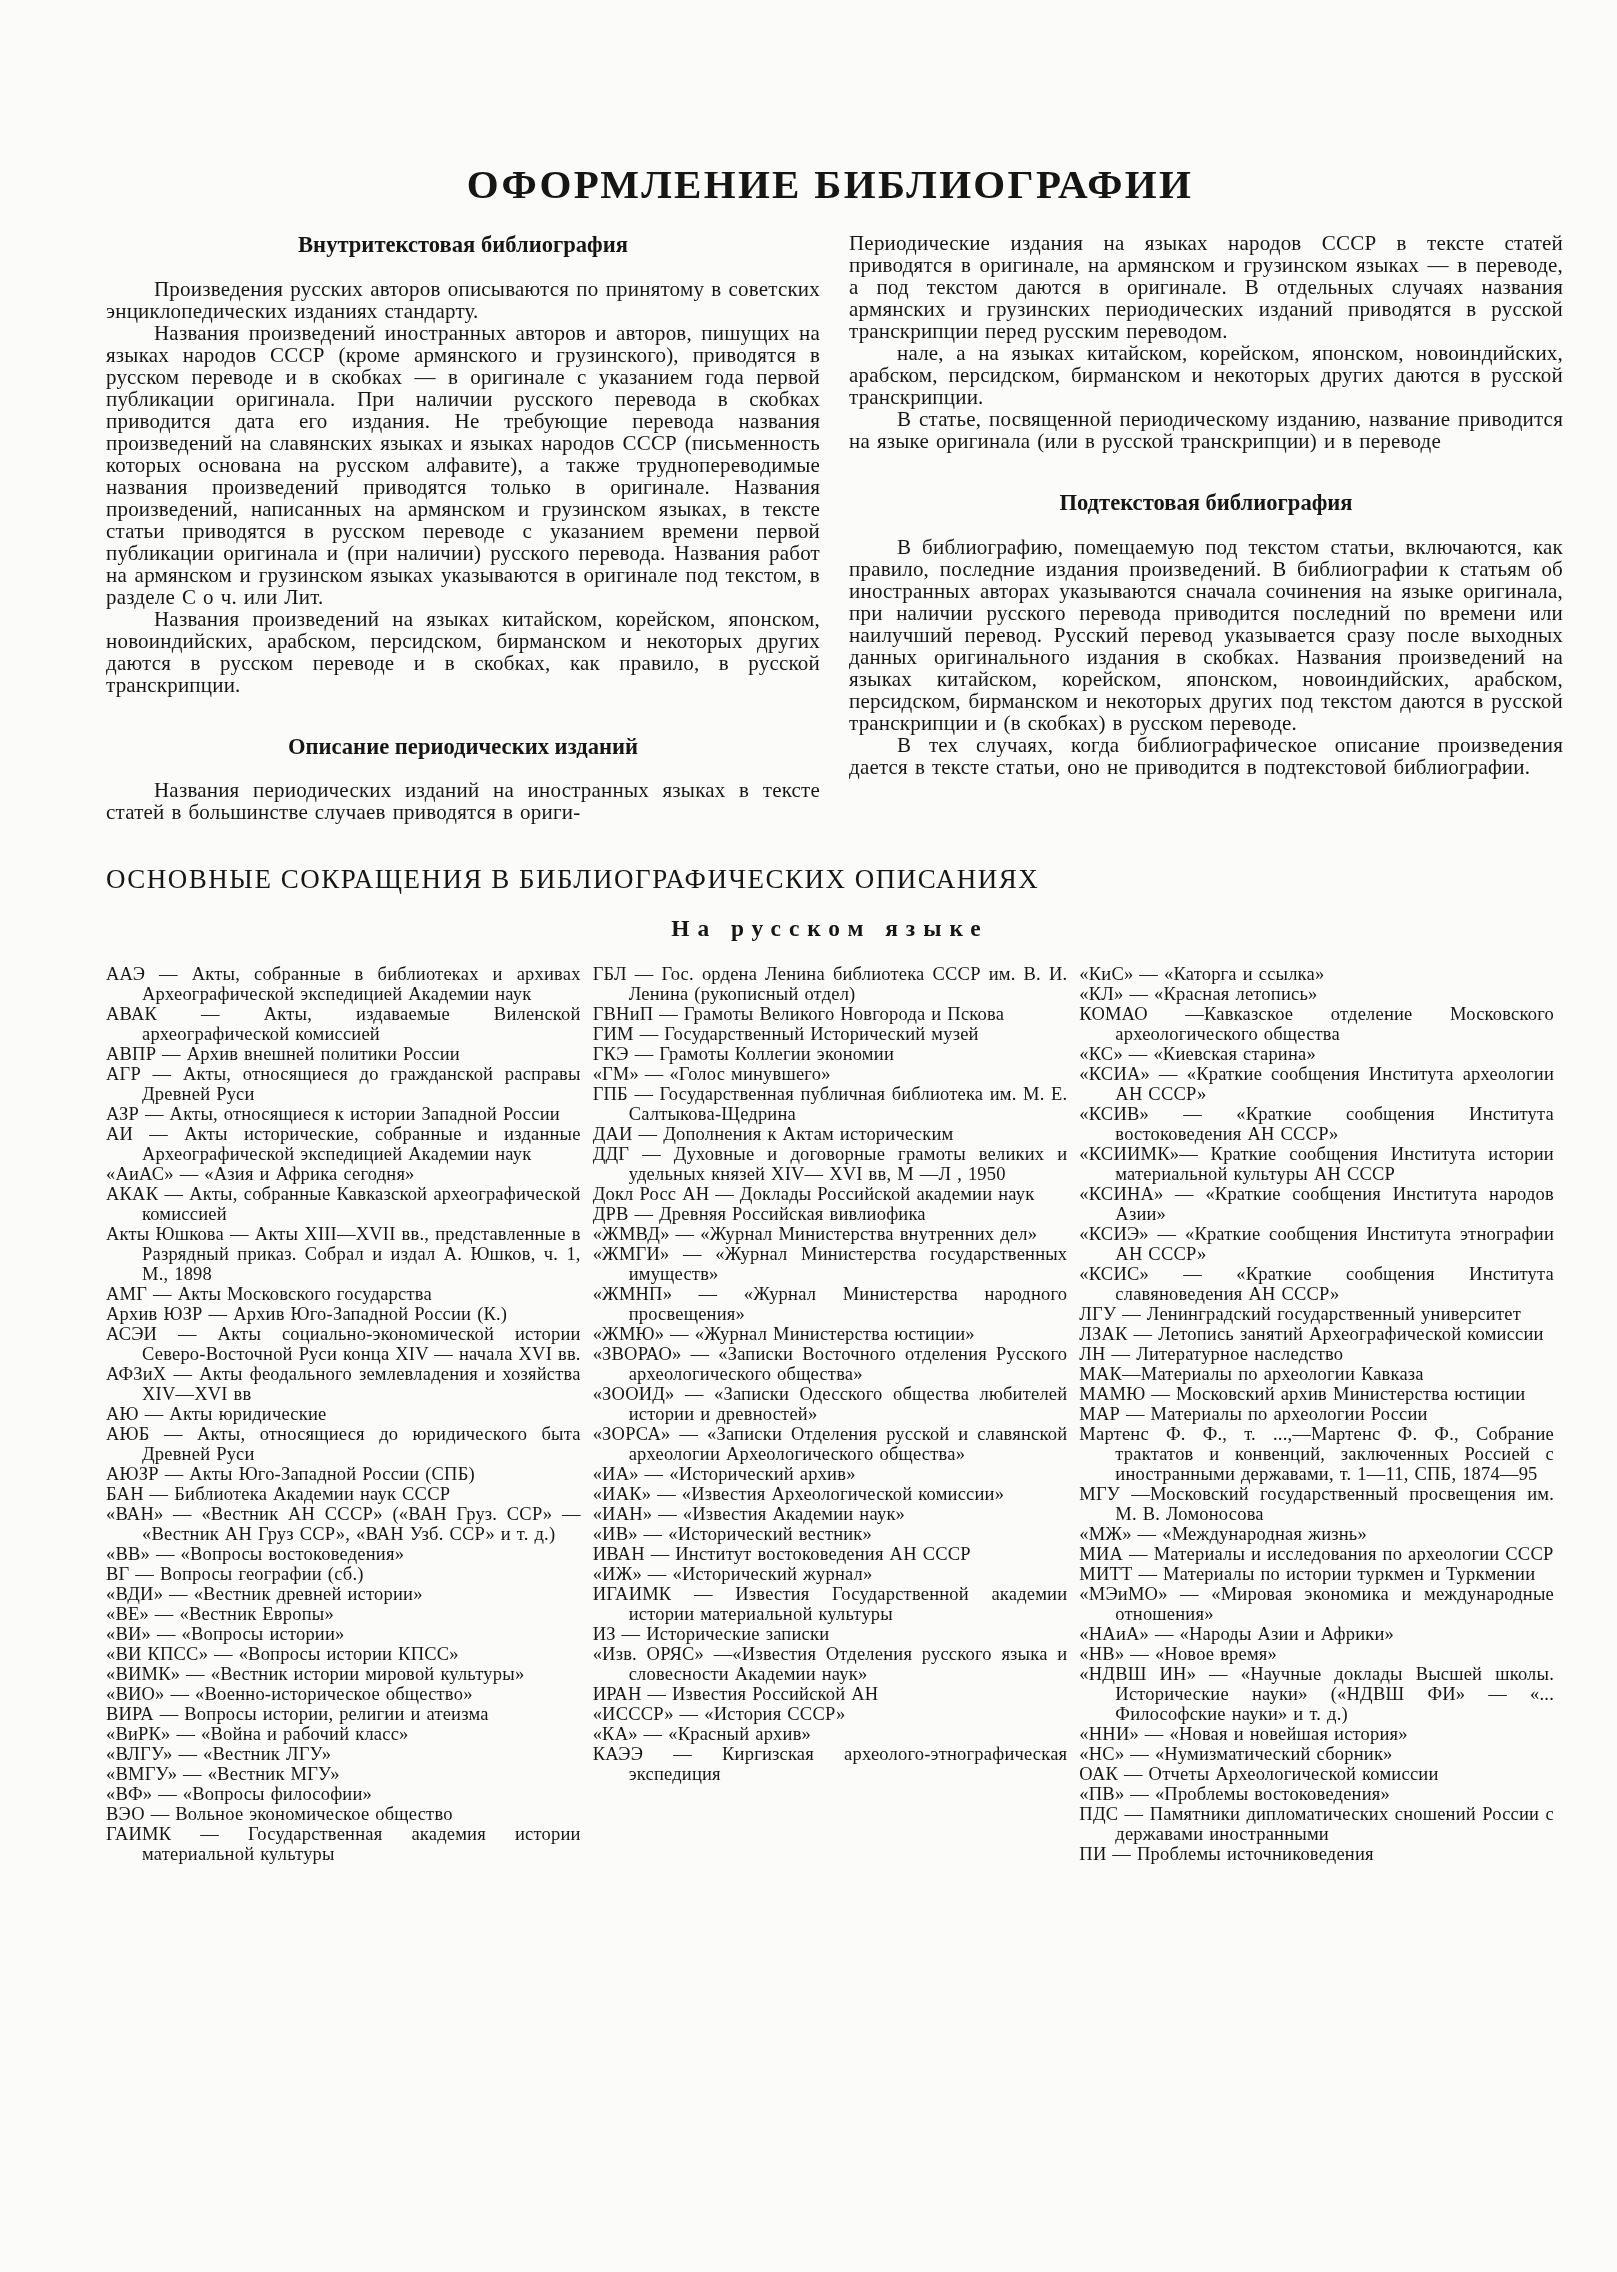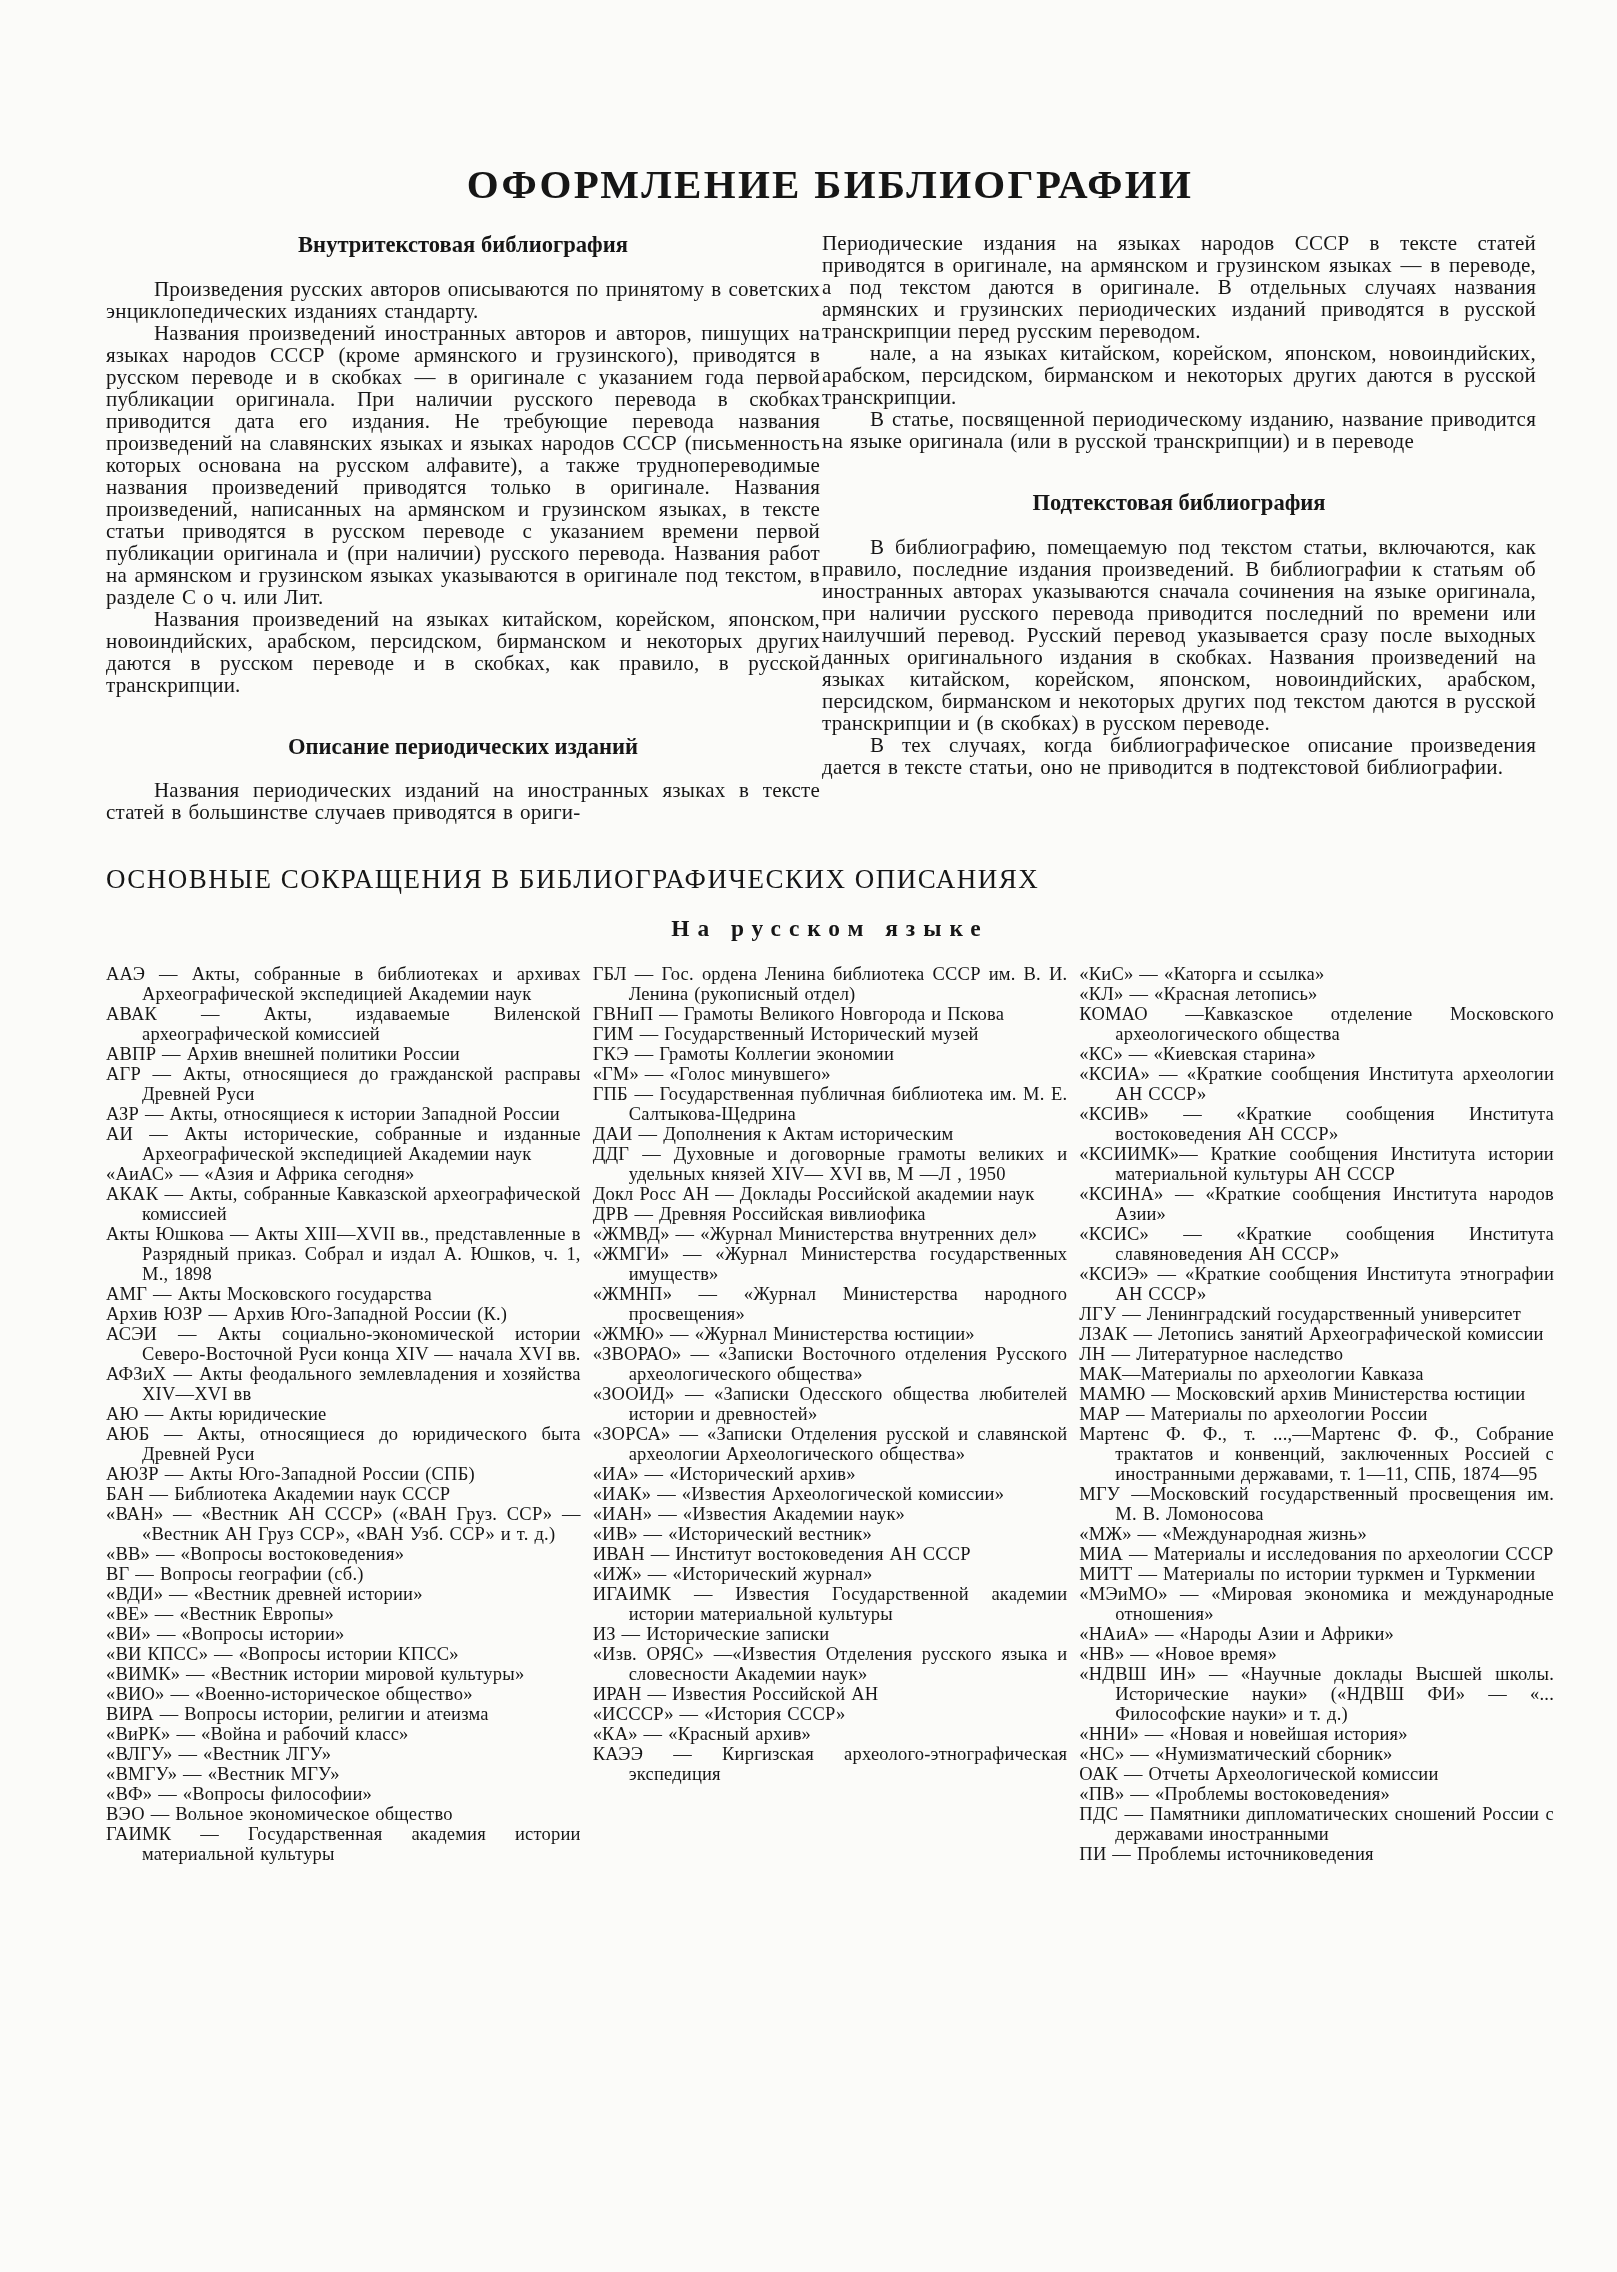--- a/index.html
+++ b/index.html
@@ -21,21 +21,21 @@
     text-align: center;
     font-size: 41px;
     font-weight: bold;
     letter-spacing: 2.3px;
     margin-bottom: 24px;
     white-space: nowrap;
   }
   
   .intro {
     display: flex;
-    gap: 2px;
+    gap: 29px;
   }
   .intro .col {
     width: 714px;
     flex: 0 0 714px;
   }
   .sub-head {
     text-align: center;
     font-size: 22.6px;
     font-weight: bold;
     margin-bottom: 19.6px;
@@ -194,22 +194,22 @@
         </div>
       <div class="abbrev-col">
           <div class="entry">«КиС» — «Каторга и ссылка»</div>
           <div class="entry">«КЛ» — «Красная летопись»</div>
           <div class="entry">КОМАО —Кавказское отделение Московского археологического общества</div>
           <div class="entry">«КС» — «Киевская старина»</div>
           <div class="entry">«КСИА» — «Краткие сообщения Института археологии АН СССР»</div>
           <div class="entry">«КСИВ» — «Краткие сообщения Института востоковедения АН СССР»</div>
           <div class="entry">«КСИИМК»— Краткие сообщения Института истории материальной культуры АН СССР</div>
           <div class="entry">«КСИНА» — «Краткие сообщения Института народов Азии»</div>
+          <div class="entry">«КСИЭ» — «Краткие сообщения Института этнографии АН СССР»</div>
           <div class="entry">«КСИС» — «Краткие сообщения Института славяноведения АН СССР»</div>
-          <div class="entry">«КСИЭ» — «Краткие сообщения Института этнографии АН СССР»</div>
           <div class="entry">ЛГУ — Ленинградский государственный университет</div>
           <div class="entry">ЛЗАК — Летопись занятий Археографической комиссии</div>
           <div class="entry">ЛН — Литературное наследство</div>
           <div class="entry">МАК—Материалы по археологии Кавказа</div>
           <div class="entry">МАМЮ — Московский архив Министерства юстиции</div>
           <div class="entry">МАР — Материалы по археологии России</div>
           <div class="entry">Мартенс Ф. Ф., т. ...,—Мартенс Ф. Ф., Собрание трактатов и конвенций, заключенных Россией с иностранными державами, т. 1—11, СПБ, 1874—95</div>
           <div class="entry">МГУ —Московский государственный просвещения им. М. В. Ломоносова</div>
           <div class="entry">«МЖ» — «Международная жизнь»</div>
           <div class="entry">МИА — Материалы и исследования по археологии СССР</div>

